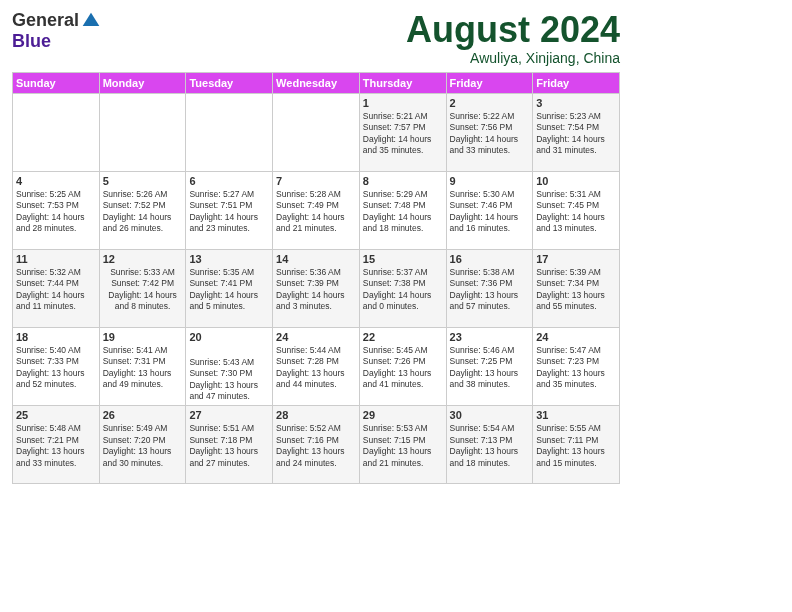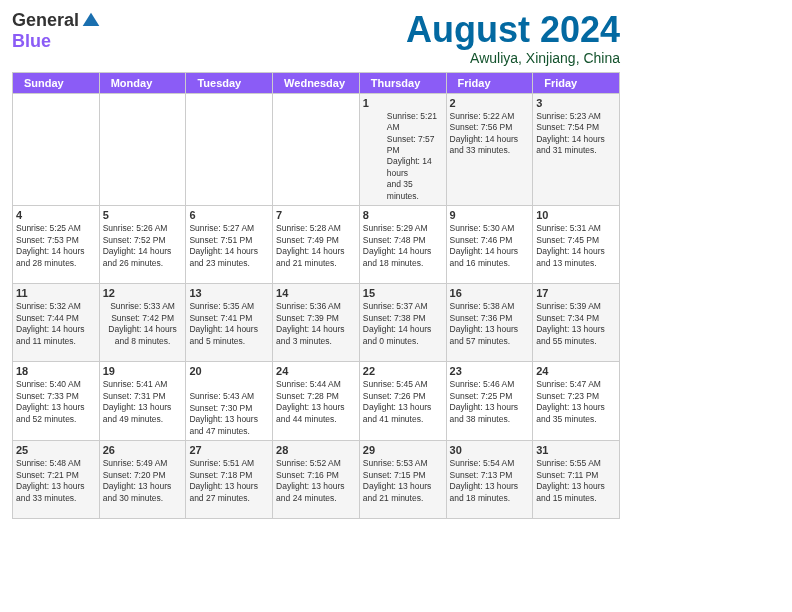--- a/index.html
+++ b/index.html
@@ -30,51 +30,51 @@
       align-items: center;
     }
     .logo-general {
       font-size: 18px;
       font-weight: bold;
       color: #333;
     }
     .logo-blue {
       font-size: 18px;
       font-weight: bold;
-      color: #8b5cf6;
+      color: #4c1d95;
     }
     .logo-icon {
       width: 20px;
       height: 20px;
       margin-left: 2px;
     }
     .title-block {
       text-align: right;
     }
     .month-title {
       font-size: 36px;
       font-weight: bold;
-      color: #0369a1;
+      color: #14532d;
       line-height: 1.1;
     }
     .subtitle {
       font-size: 14px;
       color: #14532d;
     }
     table {
       width: 100%;
       border-collapse: collapse;
       table-layout: fixed;
     }
     thead tr th {
-      background-color: #8b5cf6;
+      background-color: #d946ef;
       color: #fff;
       font-size: 11px;
       font-weight: bold;
-      padding: 4px 11px;
+      padding: 4px 3px;
       text-align: left;
       border: 1px solid #ccc;
     }
     tbody tr td {
       border: 1px solid #ccc;
       vertical-align: top;
       padding: 3px 3px;
       font-size: 9px;
       color: #333;
       height: 78px;
@@ -134,21 +134,21 @@
       </tr>
     </thead>
     <tbody id="calendar-body">
     <tr>
           <td class="empty-cell"></td>
           <td class="empty-cell"></td>
           <td class="empty-cell"></td>
           <td class="empty-cell"></td>
           <td>
             <span class="day-num">1</span>
-            <div class="day-detail" style="white-space: pre-line; margin-left: 24px;">Sunrise: 5:21 AM
+            <div class="day-detail" style="white-space: pre-line;">Sunrise: 5:21 AM
 Sunset: 7:57 PM
 Daylight: 14 hours
 and 35 minutes.</div>
           </td>
           <td>
             <span class="day-num">2</span>
             <div class="day-detail" style="white-space: pre-line;">Sunrise: 5:22 AM
 Sunset: 7:56 PM
 Daylight: 14 hours
 and 33 minutes.</div>

